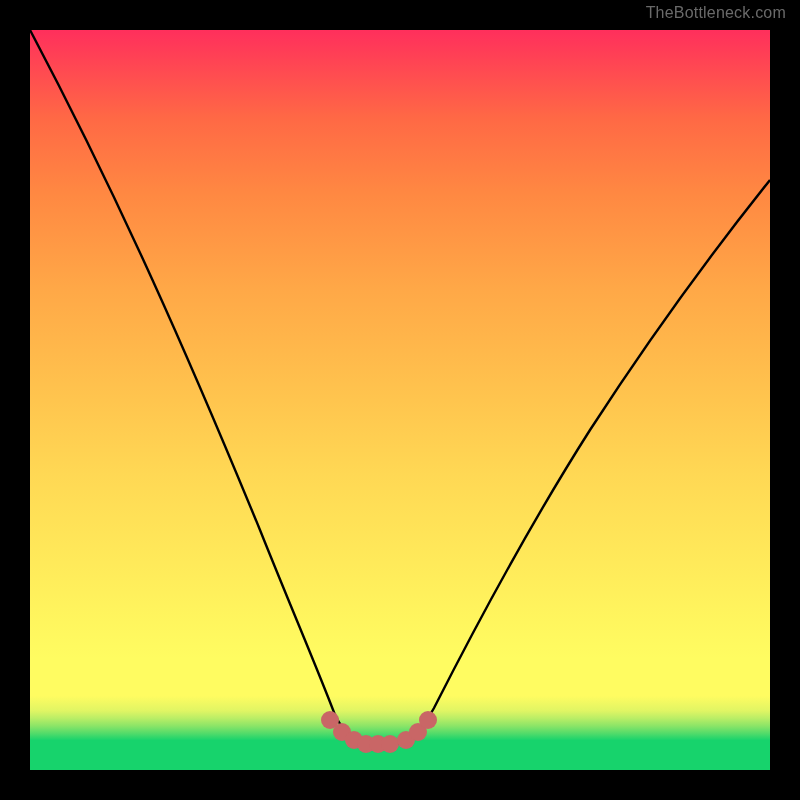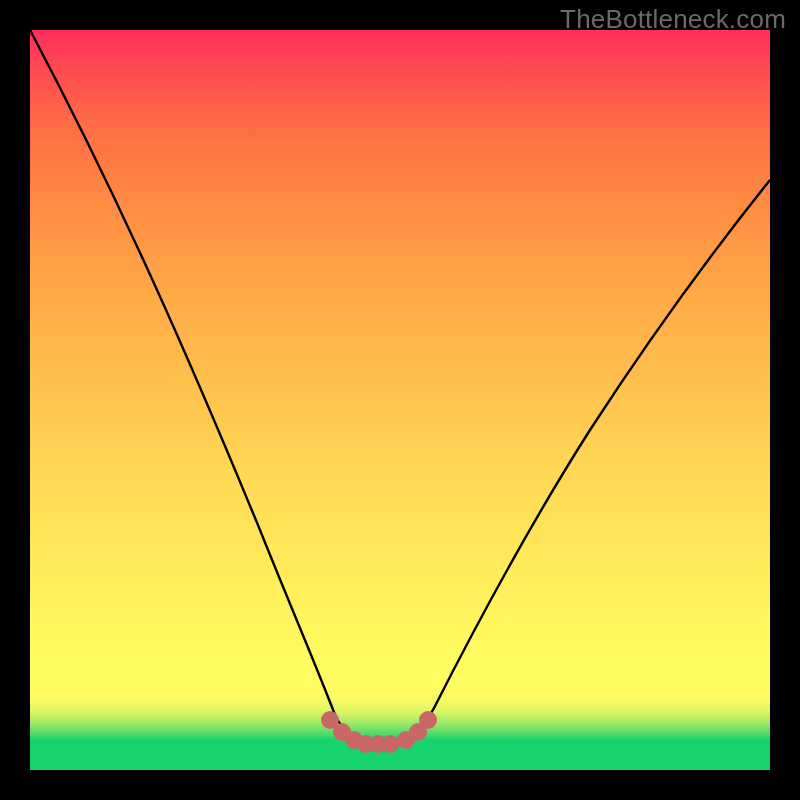--- a/index.html
+++ b/index.html
@@ -43,21 +43,21 @@
       #ff6945 88%,
       #ff3e56 97%,
       #ff2f5c 100%
     );
   }
   .watermark {
     position: absolute;
     top: 4px;
     right: 14px;
     color: #6a6a6a;
-    font-size: 26px;
+    font-size: 16px;
     letter-spacing: 0.2px;
     font-weight: 400;
   }
   svg.curves {
     position: absolute;
     left: 0;
     top: 0;
     width: 740px;
     height: 740px;
   }

